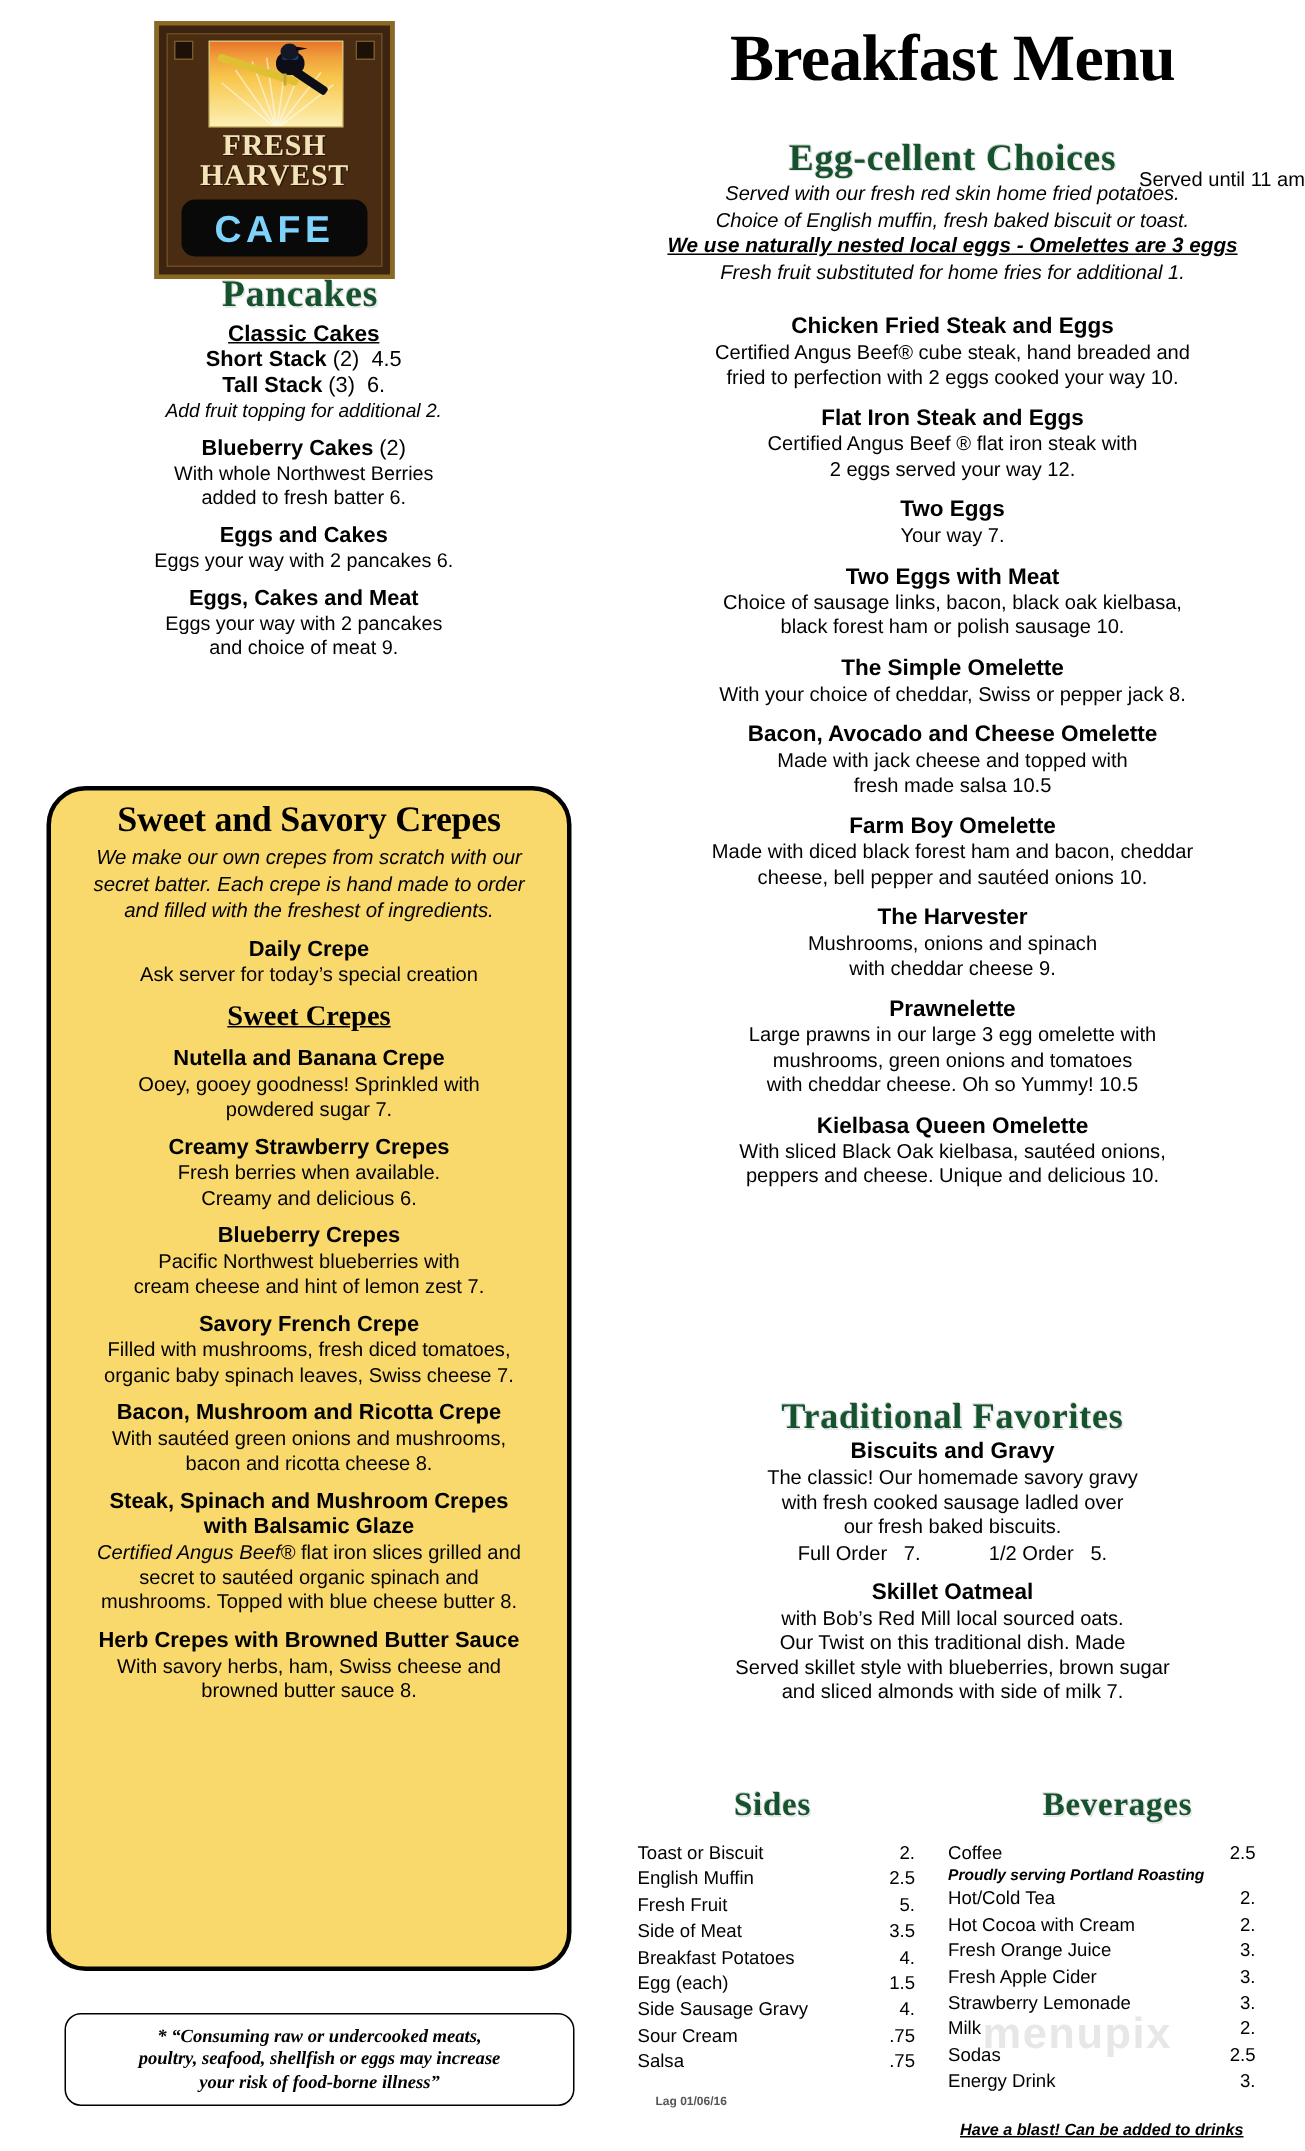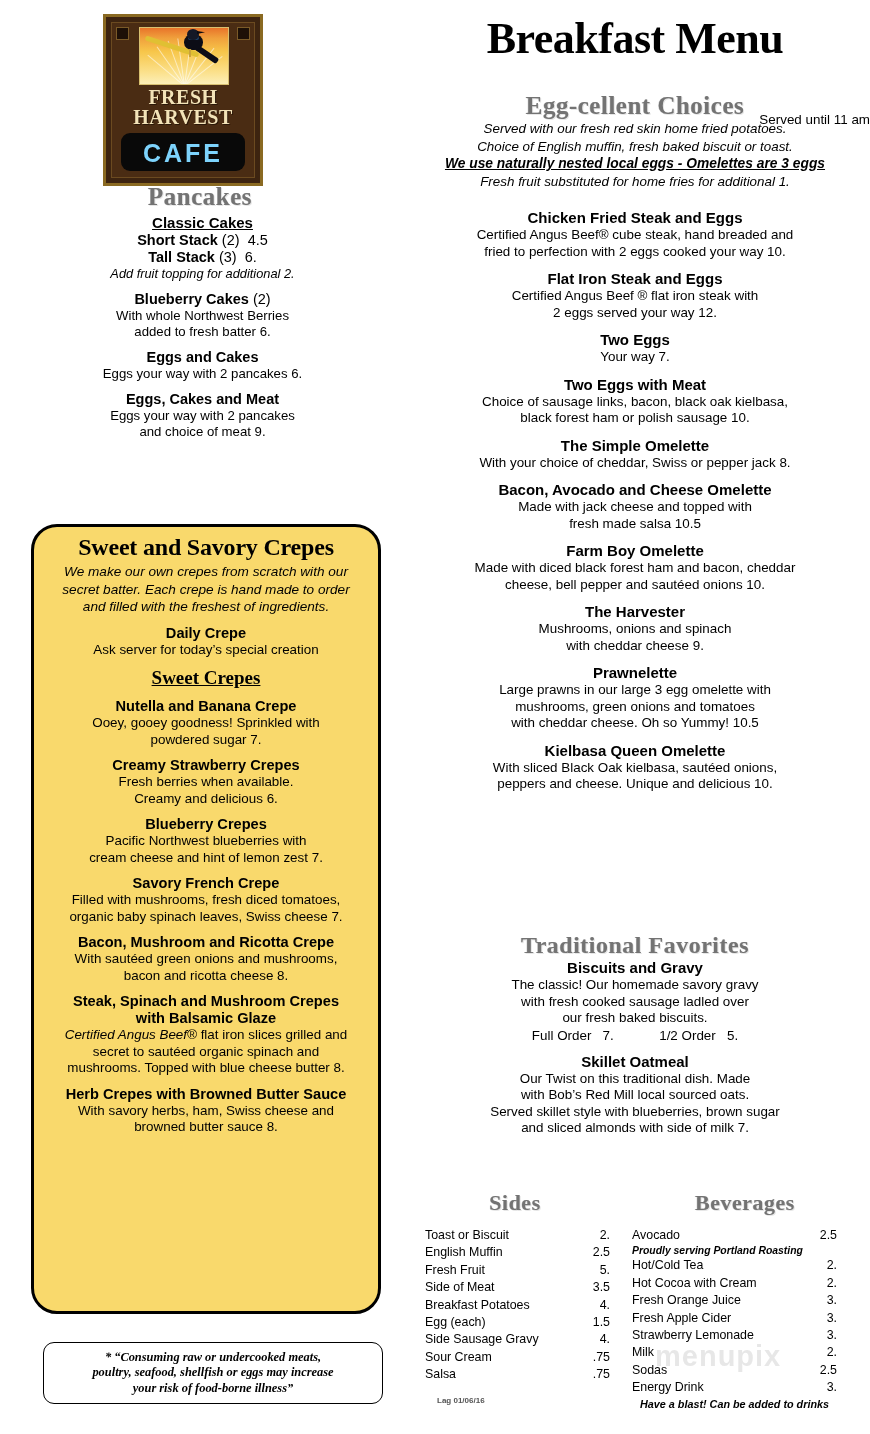--- a/index.html
+++ b/index.html
@@ -38,21 +38,21 @@
   .logo-txt{position:absolute;left:0;right:0;top:64px;text-align:center;
      font-family:"Liberation Serif", serif;font-weight:bold;color:#f3e3b8;
      font-size:20px;line-height:20px;letter-spacing:.5px;
      text-shadow:1px 1px 0 #2a1708;}
   .logo-bar{position:absolute;left:9px;right:9px;top:110px;height:38px;background:#090909;border-radius:9px;}
   .logo-cafe{position:absolute;left:0;right:0;top:116px;text-align:center;color:#7dd3fc;
      font-family:"Liberation Sans", sans-serif;font-weight:bold;font-size:25px;letter-spacing:3px;}
 
   
   .sec-head{
-    text-align:center;color:#737373;
+    text-align:center;color:#14532d;
     font-family:"Liberation Serif", serif;font-weight:bold;
     letter-spacing:.5px;
     text-shadow:1px 1px 0 #e6e6e6, -0.5px -0.5px 0 #c9c9c9;
   }
   .item-name{text-align:center;font-weight:bold;font-size:14.5px;line-height:17px;}
   .item-desc{text-align:center;font-size:13.2px;line-height:16px;}
   .it{font-style:italic;}
 
   
   .pancakes-head{position:absolute;left:0;right:0;top:183px;font-size:25px;}
@@ -107,21 +107,21 @@
   
   .sides-head{position:absolute;left:415px;top:1190px;width:200px;font-size:22px;}
   .bev-head{position:absolute;left:645px;top:1190px;width:200px;font-size:22px;}
   .price-list{position:absolute;font-size:12.4px;line-height:17.4px;}
   .sides-list{left:425px;top:1227px;width:185px;}
   .bev-list{left:632px;top:1227px;width:205px;}
   .price-row{display:flex;justify-content:space-between;}
   .price-row .nm{white-space:nowrap;}
   .price-row .pr{text-align:right;min-width:34px;}
   .bev-note{font-style:italic;font-weight:bold;font-size:10.4px;line-height:13px;}
-  .bev-foot{font-style:italic;font-weight:bold;font-size:10.8px;line-height:14px;text-align:center;margin-top:0;}
+  .bev-foot{font-style:italic;font-weight:bold;font-size:10.8px;line-height:14px;text-align:center;margin-top:16px;text-decoration:underline;}
   .lag{position:absolute;left:409px;top:1396px;font-size:8px;color:#555;font-weight:bold;margin-left:28px;}
 
   
   .wm{position:absolute;left:655px;top:1340px;font-size:29px;color:rgba(120,120,120,.18);
      font-weight:bold;letter-spacing:1px;pointer-events:none;}
 </style>
 </head>
 <body>
 
 <div class="page">
@@ -357,22 +357,22 @@
           <span>Full Order</span>
           &nbsp;&nbsp;<span>7.</span>
           <span class="order-gap"></span>
           <span>1/2 Order</span>
           &nbsp;&nbsp;<span>5.</span>
         </div>
       </div>
 
       <div class="blk">
         <div class="item-name">Skillet Oatmeal</div>
+        <div class="item-desc">with Bob’s Red Mill local sourced oats.</div>
         <div class="item-desc">Our Twist on this traditional dish.  Made</div>
-        <div class="item-desc">with Bob’s Red Mill local sourced oats.</div>
         <div class="item-desc">Served skillet style with blueberries, brown sugar</div>
         <div class="item-desc">and sliced almonds with side of milk   7.</div>
       </div>
     </div>
   </div>
 
   <div class="sec-head sides-head">Sides</div>
   <div class="sec-head bev-head">Beverages</div>
 
   <div class="price-list sides-list">
@@ -409,21 +409,21 @@
       <span class="pr">.75</span>
     </div>
     <div class="price-row">
       <span class="nm">Salsa</span>
       <span class="pr">.75</span>
     </div>
   </div>
 
   <div class="price-list bev-list">
     <div class="price-row">
-      <span class="nm">Avocado</span>
+      <span class="nm">Coffee</span>
       <span class="pr">2.5</span>
     </div>
     <div class="bev-note">Proudly serving Portland Roasting</div>
     <div class="price-row">
       <span class="nm">Hot/Cold Tea</span>
       <span class="pr">2.</span>
     </div>
     <div class="price-row">
       <span class="nm">Hot Cocoa with Cream</span>
       <span class="pr">2.</span>

